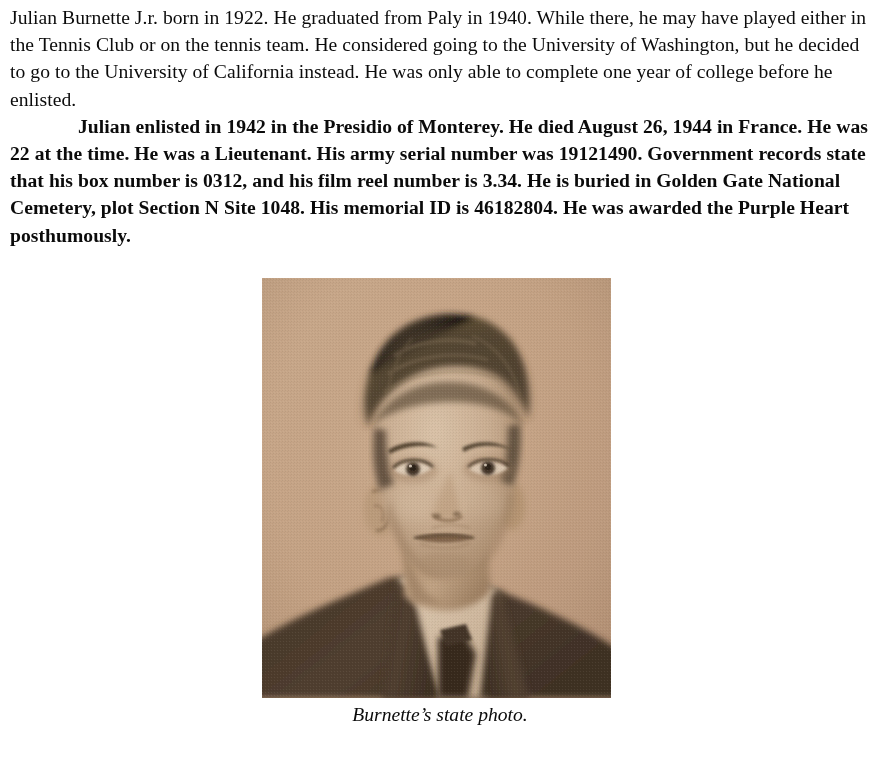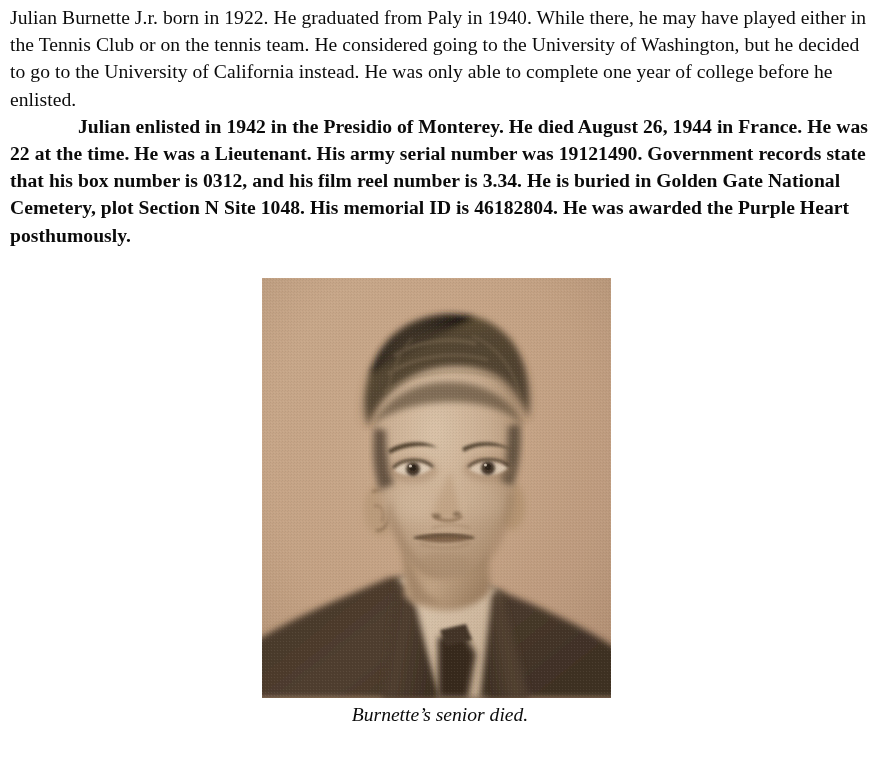--- a/index.html
+++ b/index.html
@@ -226,16 +226,16 @@
         <ellipse cx="150" cy="228" rx="22" ry="16" fill="#dcc6ac" opacity="0.3" filter="url(#blurMed)"></ellipse>
         <ellipse cx="222" cy="226" rx="20" ry="15" fill="#d4bda2" opacity="0.22" filter="url(#blurMed)"></ellipse>
 
         <rect x="0" y="0" width="349" height="420" fill="url(#grain)"></rect>
         <rect x="0" y="0" width="349" height="420" fill="#b9926f" opacity="0.07"></rect>
       </g>
     </svg>
   </div>
 
   <div class="caption">
-    <span class="caption-inner">Burnette’s senior died.</span>
+    <span class="caption-inner">Burnette’s state photo.</span>
   </div>
 
 </div>
 
 </body></html>

